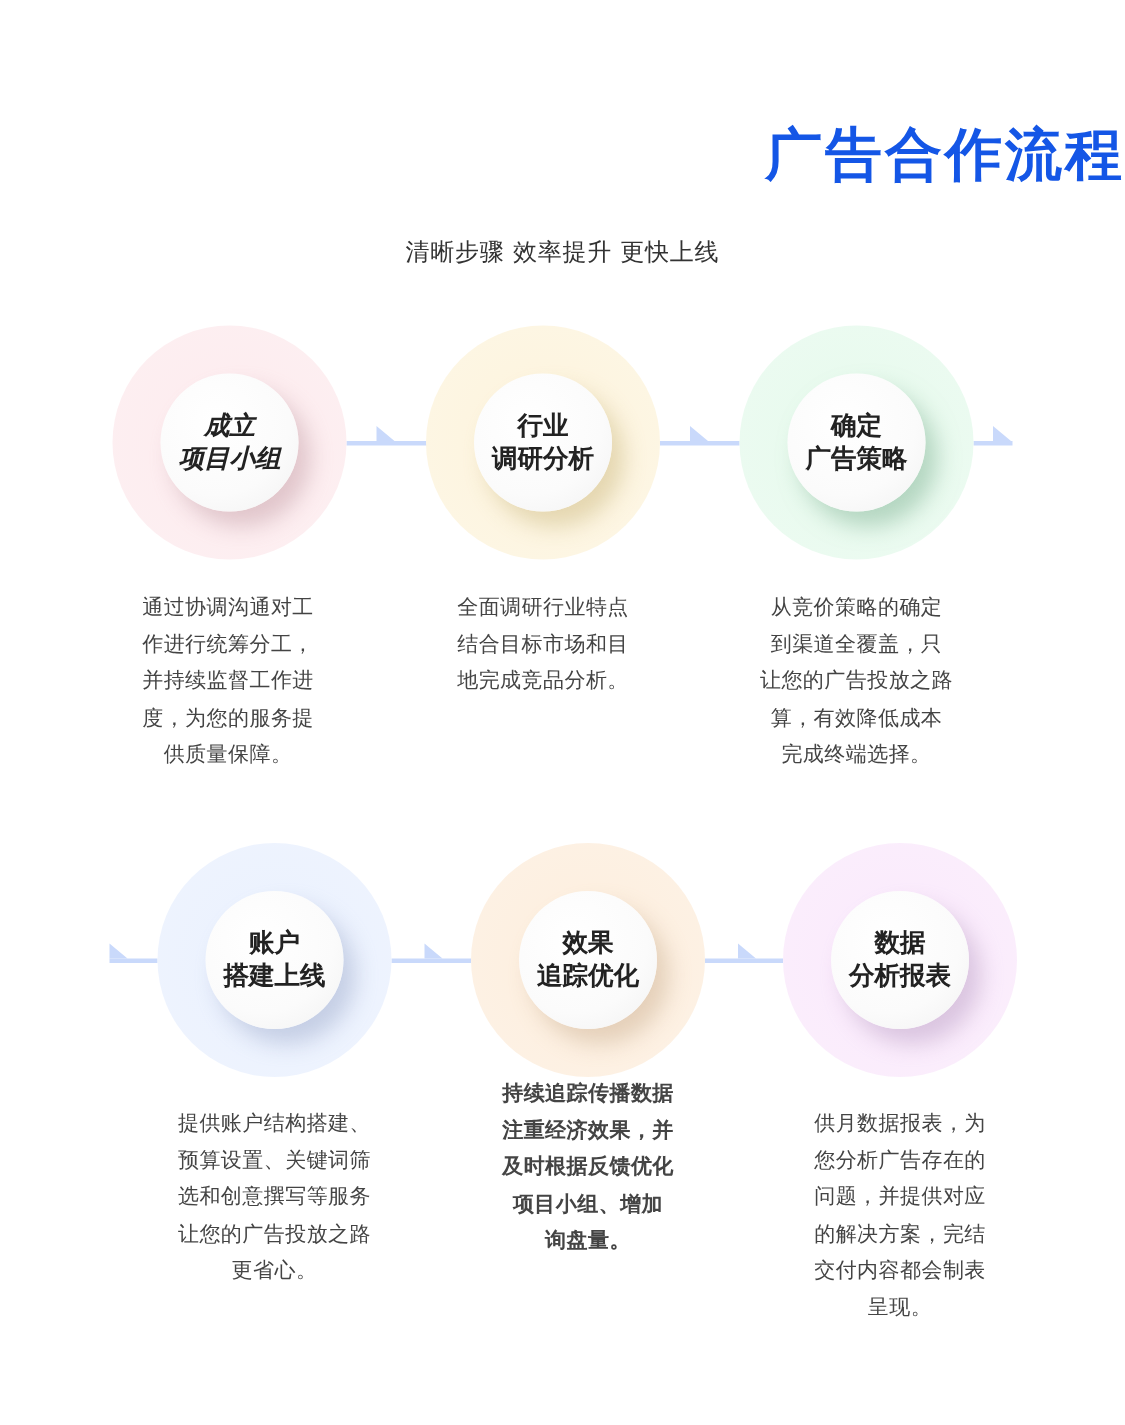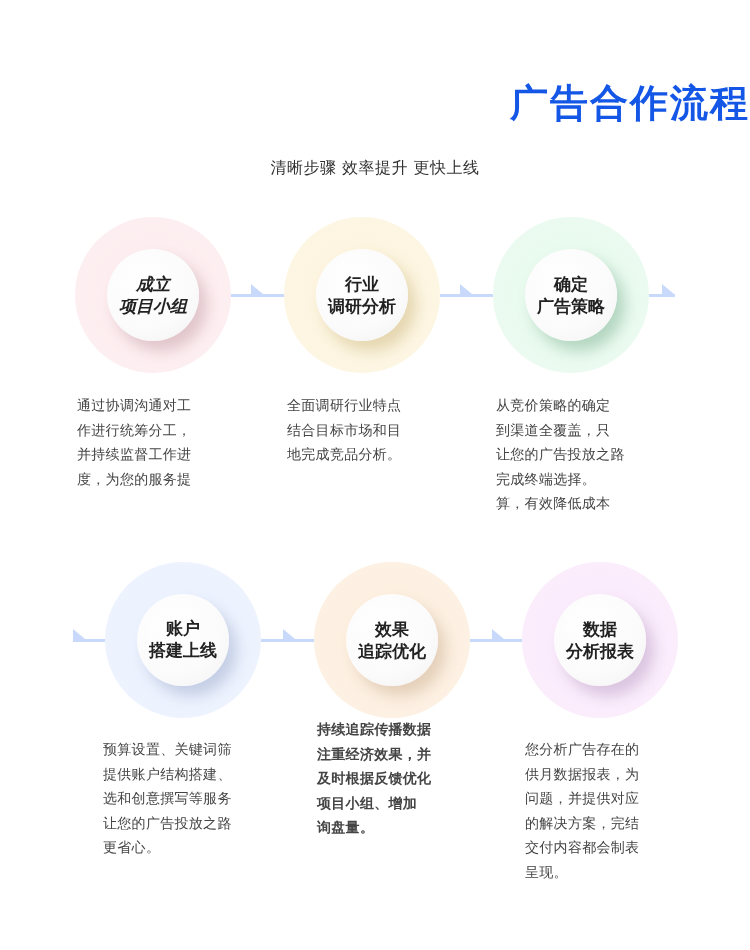--- a/index.html
+++ b/index.html
@@ -19,21 +19,21 @@
       position: absolute; width: 156px; height: 156px; border-radius: 50%;
     }
     .inner {
       position: absolute; left: 32px; top: 32px; width: 92px; height: 92px; border-radius: 50%;
       background: radial-gradient(circle at 40% 35%, #ffffff 0%, #fbfbfb 60%, #f1f1f1 100%);
       display: flex; flex-direction: column; align-items: center; justify-content: center;
       font-size: 17px; font-weight: bold; color: #222222; line-height: 22px; text-align: center;
     }
     .inner span { display: block; white-space: nowrap; }
     .desc {
-      position: absolute; width: 150px; 
+      position: absolute; width: 150px; text-align: center;
       font-size: 14px; color: #444444; line-height: 24.5px; letter-spacing: 0.3px;
     }
     .conn { position: absolute; height: 12px; }
     .conn .line { position: absolute; left: 0; right: 0; bottom: 0; height: 3px; background: #c9d9fb; }
     .conn .flag {
       position: absolute; bottom: 3px; width: 0; height: 0;
       border-left: 0 solid transparent;
       border-bottom: 10px solid #c9d9fb;
       border-right: 12px solid transparent;
     }
@@ -74,20 +74,21 @@
   <div class="inner" style="box-shadow: 8px 10px 14px rgba(190,150,160,0.45);">
     <span>成立</span>
     <span>项目小组</span>
   </div>
 </div>
 <div class="desc" style="left:77px; top:393px;">
   <div>通过协调沟通对工</div>
   <div>作进行统筹分工，</div>
   <div>并持续监督工作进</div>
   <div>度，为您的服务提</div>
+  <div>供质量保障。</div>
 </div>
 
 <div class="outer" style="left:284px; top:217px; background: radial-gradient(circle, #fdf3dc 0%, #fdf7e6 100%);">
   <div class="inner" style="box-shadow: 8px 10px 14px rgba(200,180,120,0.45);">
     <span>行业</span>
     <span>调研分析</span>
   </div>
 </div>
 <div class="desc" style="left:287px; top:393px;">
   <div>全面调研行业特点</div>
@@ -98,33 +99,33 @@
 <div class="outer" style="left:493px; top:217px; background: radial-gradient(circle, #e6faec 0%, #edfbf2 100%);">
   <div class="inner" style="box-shadow: 8px 10px 14px rgba(130,180,150,0.5);">
     <span>确定</span>
     <span>广告策略</span>
   </div>
 </div>
 <div class="desc" style="left:496px; top:393px;">
   <div>从竞价策略的确定</div>
   <div>到渠道全覆盖，只</div>
   <div>让您的广告投放之路</div>
+  <div>算，有效降低成本</div>
   <div>完成终端选择。</div>
-  <div>算，有效降低成本</div>
 </div>
 
-<div class="outer" style="left:105px; top:562px; background: radial-gradient(circle, #eaf1fe 0%, #eff4fe 100%); font-family: Liberation Serif, serif;">
+<div class="outer" style="left:105px; top:562px; background: radial-gradient(circle, #eaf1fe 0%, #eff4fe 100%);">
   <div class="inner" style="box-shadow: 8px 10px 14px rgba(150,165,200,0.45);">
     <span>账户</span>
     <span>搭建上线</span>
   </div>
 </div>
 <div class="desc" style="left:103px; width:160px; top:737px;">
+  <div>提供账户结构搭建、</div>
   <div>预算设置、关键词筛</div>
-  <div>提供账户结构搭建、</div>
   <div>选和创意撰写等服务</div>
   <div>让您的广告投放之路</div>
   <div>更省心。</div>
 </div>
 
 <div class="outer" style="left:314px; top:562px; background: radial-gradient(circle, #fdeedd 0%, #fdf2e6 100%);">
   <div class="inner" style="box-shadow: 8px 10px 14px rgba(200,170,140,0.45);">
     <span>效果</span>
     <span>追踪优化</span>
   </div>
@@ -137,19 +138,19 @@
   <div>询盘量。</div>
 </div>
 
 <div class="outer" style="left:522px; top:562px; background: radial-gradient(circle, #fae9fc 0%, #fbeffc 100%);">
   <div class="inner" style="box-shadow: 8px 10px 14px rgba(180,150,190,0.45);">
     <span>数据</span>
     <span>分析报表</span>
   </div>
 </div>
 <div class="desc" style="left:525px; top:737px;">
+  <div>供月数据报表，为</div>
   <div>您分析广告存在的</div>
-  <div>供月数据报表，为</div>
   <div>问题，并提供对应</div>
   <div>的解决方案，完结</div>
   <div>交付内容都会制表</div>
   <div>呈现。</div>
 </div>
 
 </body></html>

